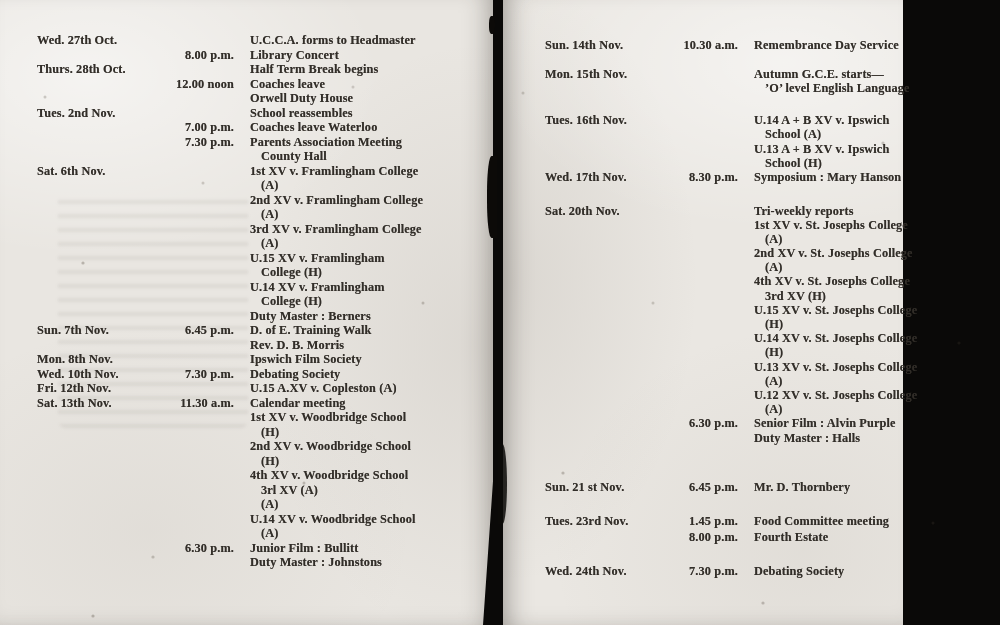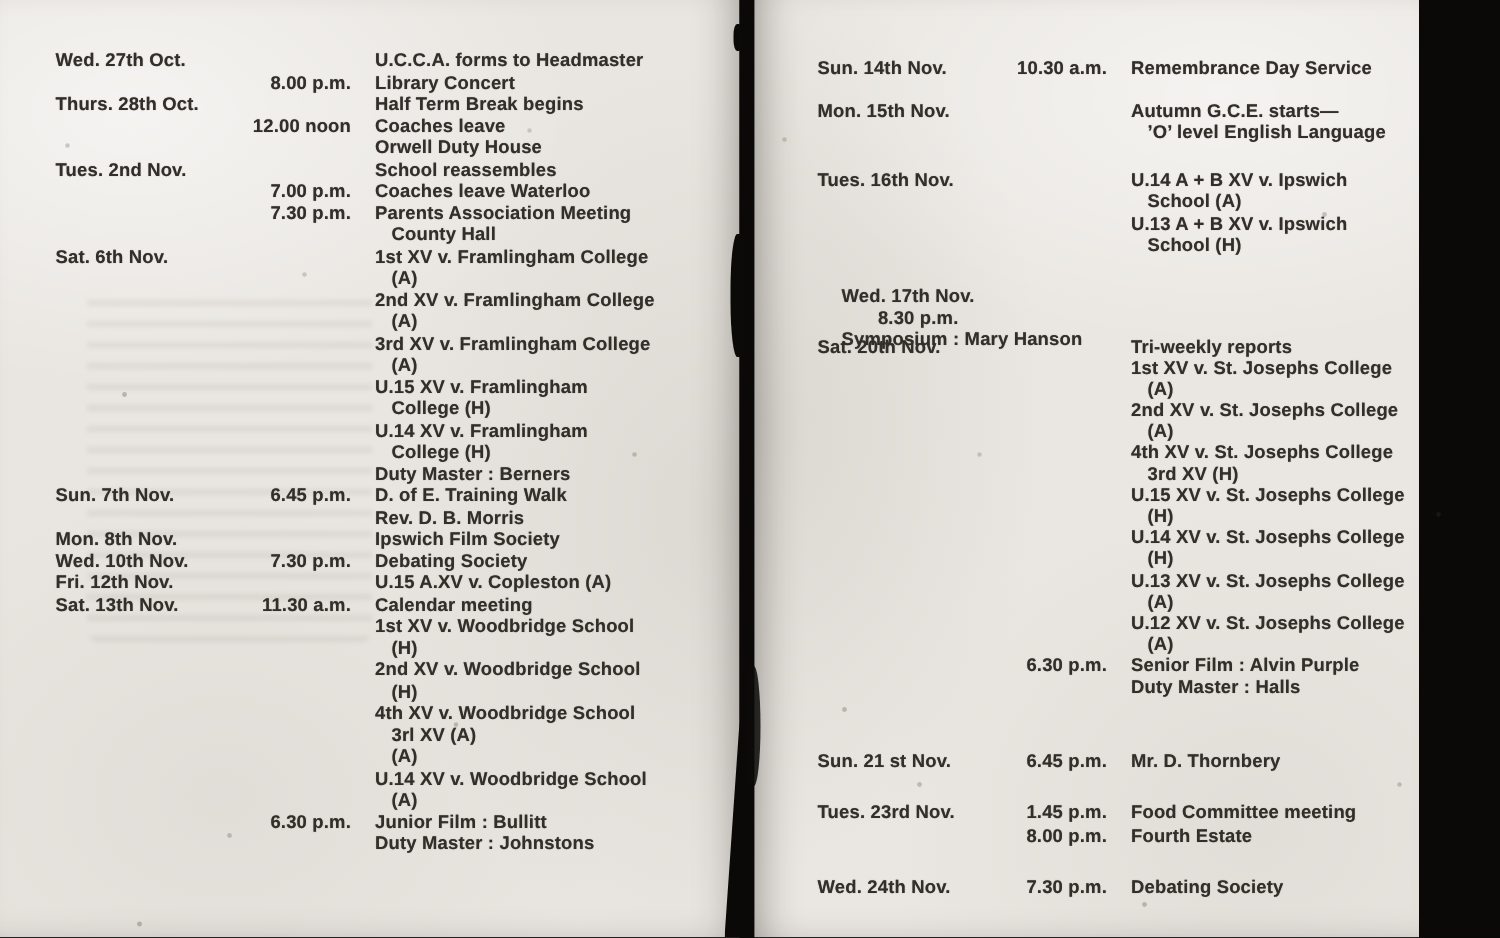--- a/index.html
+++ b/index.html
@@ -4,32 +4,33 @@
 <style>
   html,body{margin:0;padding:0;background:#090807;}
   .scan{
     position:relative;width:1000px;height:625px;overflow:hidden;
     background:#0a0908;
     font-family:"Liberation Sans",sans-serif;
   }
   .page{
     position:absolute;top:0;height:625px;
     color:#322e29;
+    font-family:Liberation Serif, serif;
   }
   .page.left{
     left:0;width:493px;
     background:
       radial-gradient(ellipse 420px 260px at 18% 12%, rgba(255,255,255,.55), rgba(255,255,255,0) 70%),
       radial-gradient(ellipse 380px 300px at 30% 85%, rgba(120,110,96,.07), rgba(120,110,96,0) 70%),
       radial-gradient(ellipse 300px 420px at 96% 55%, rgba(110,100,88,.10), rgba(110,100,88,0) 72%),
       #e9e6e1;
     box-shadow: inset -22px 0 26px -18px rgba(40,34,28,.35), inset 0 -14px 26px -20px rgba(40,34,28,.18);
   }
   .page.right{
-    left:503px;width:443px;
+    left:503px;width:400px;
     background:
       radial-gradient(ellipse 420px 240px at 70% 10%, rgba(255,255,255,.5), rgba(255,255,255,0) 70%),
       radial-gradient(ellipse 360px 320px at 75% 88%, rgba(120,110,96,.08), rgba(120,110,96,0) 70%),
       radial-gradient(ellipse 260px 420px at 2% 45%, rgba(110,100,88,.12), rgba(110,100,88,0) 72%),
       #eae7e2;
     box-shadow: inset 22px 0 26px -18px rgba(40,34,28,.38), inset 0 -14px 26px -20px rgba(40,34,28,.18);
   }
   .rows{position:absolute;top:0;left:0;right:0;}
   .page.left  .rows{padding:33px 0 0 37px;}
   .page.right .rows{padding:38px 0 0 42px;}
@@ -306,21 +307,21 @@
         <div class="row" style="margin-top: 1px;">
           <span class="c-date"></span>
           <span class="c-time"></span>
           <span class="c-text">U.13 A + B XV v. Ipswich</span>
         </div>
         <div class="row indent">
           <span class="c-date"></span>
           <span class="c-time"></span>
           <span class="c-text">School (H)</span>
         </div>
-        <div class="row" style="margin-top: 20px; flex-direction: column;">
+        <div class="row" style="">
           <span class="c-date">Wed. 17th Nov.</span>
           <span class="c-time">8.30 p.m.</span>
           <span class="c-text">Symposium : Mary Hanson</span>
         </div>
         <div class="row" style="margin-top: 19px;">
           <span class="c-date">Sat. 20th Nov.</span>
           <span class="c-time"></span>
           <span class="c-text">Tri-weekly reports</span>
         </div>
         <div class="row">

